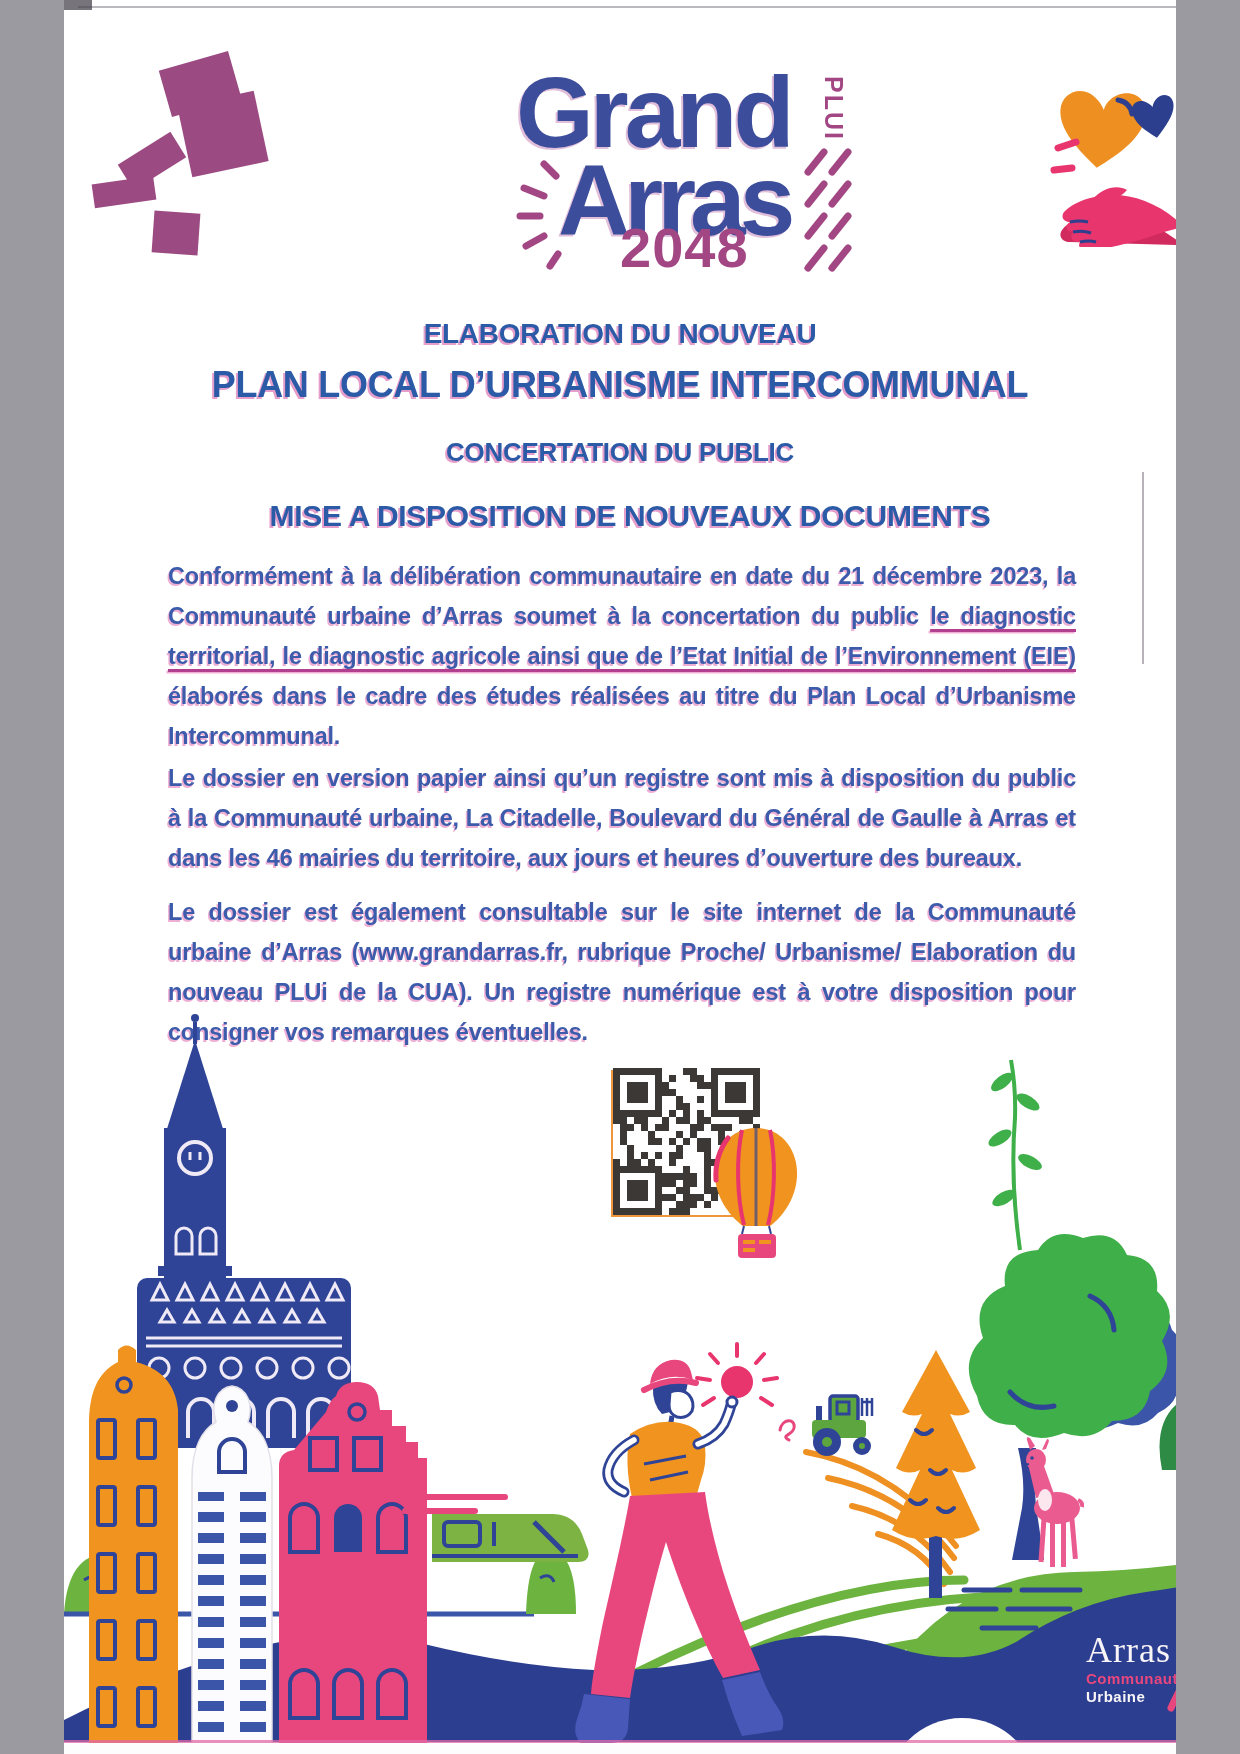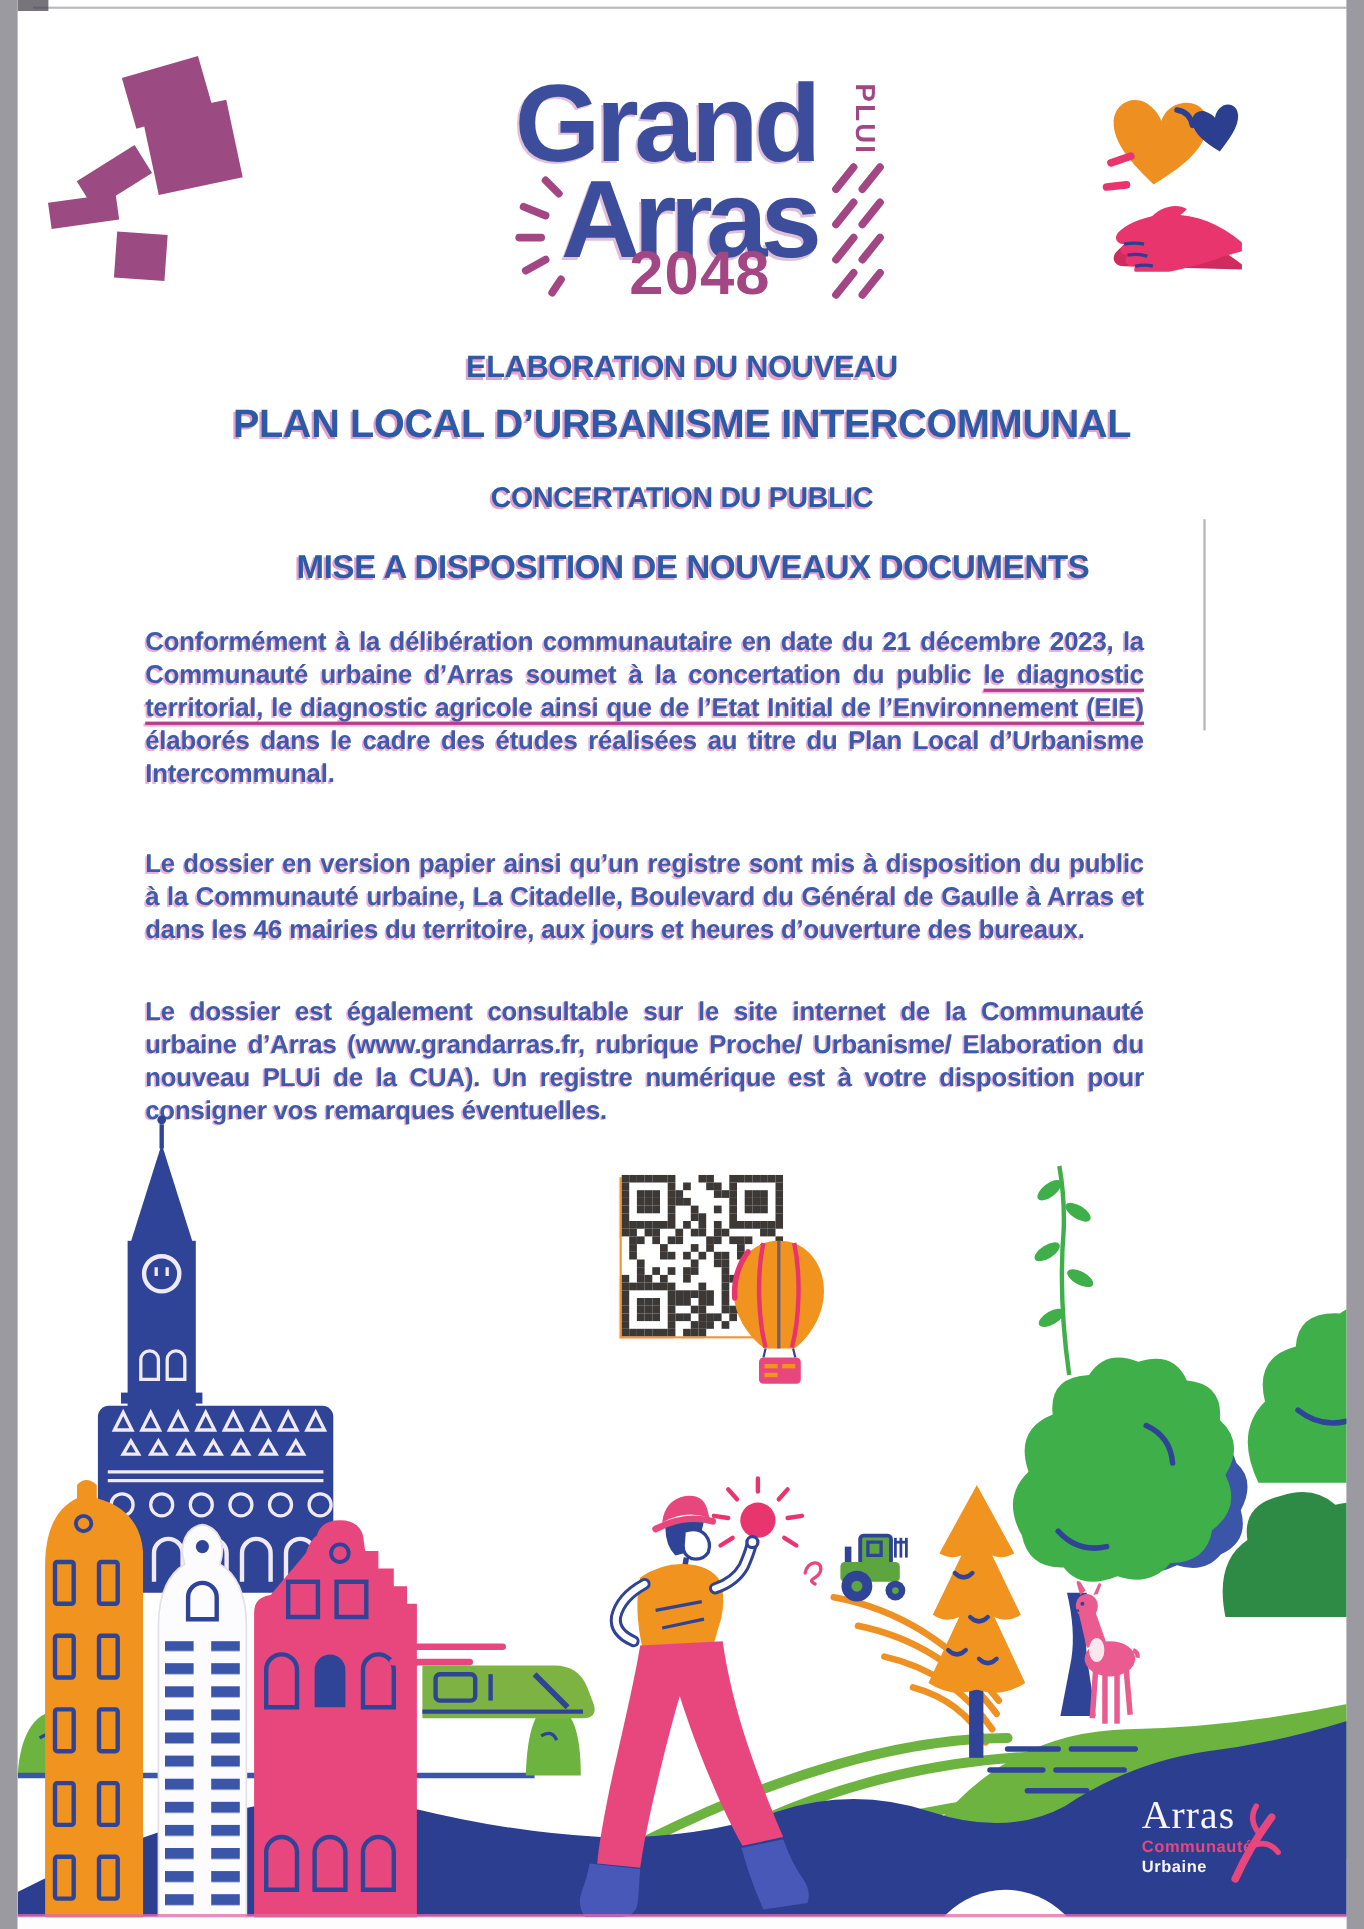--- a/index.html
+++ b/index.html
@@ -1,16 +1,16 @@
 <!DOCTYPE html>
 <html><head>
 <meta charset="utf-8">
 <style>
   html,body{margin:0;padding:0;background:#9a9aa0;}
-  .page{position:relative;width:1208px;height:1754px;margin:0 auto;background:#ffffff;
+  .page{position:relative;width:1112px;height:1754px;margin:0 auto;background:#ffffff;
         overflow:hidden;font-family:"Liberation Sans",sans-serif;}
   
   .scan-top{position:absolute;left:14px;top:6px;width:1212px;height:2px;background:#8f8a93;opacity:.6;}
   .scan-corner{position:absolute;left:0;top:0;width:28px;height:10px;background:#4a4650;opacity:.75;}
   .scan-right-margin{position:absolute;left:1078px;top:472px;width:2px;height:192px;background:#b7b2ba;}
   .scan-right-edge{position:absolute;left:1225px;top:60px;width:2px;height:1560px;background:#d9d5dc;opacity:.8;}
   .scan-bottom-line{position:absolute;left:0;top:1740px;width:1240px;height:3px;background:#e06aa8;opacity:.75;z-index:6;}
   .scan-bottom-white{position:absolute;left:0;top:1743px;width:1240px;height:11px;background:#fdfdfd;z-index:5;}
   
   .rays{position:absolute;left:15px;top:50px;}
@@ -25,22 +25,22 @@
   .lg-slash{position:absolute;left:740px;top:148px;}
   .hearts{position:absolute;left:878px;top:72px;}
   
   .title{position:absolute;left:0;width:100%;text-align:center;font-weight:bold;color:#2b5aa6;
          text-shadow:-2px 2px 0 rgba(205,62,152,.5);letter-spacing:-.3px;line-height:1.15;}
   .t1{top:318px;font-size:28px;}
   .t2{top:364px;font-size:36px;}
   .s1{top:438px;font-size:26px;}
   .s2{top:499px;font-size:30px;padding-left:10px;}
   
-  .para{position:absolute;left:104px;width:908px;margin:12px;text-align:justify;font-weight:bold;
-        color:#3c5cab;font-size:23.5px;line-height:30px;letter-spacing:-.2px;
+  .para{position:absolute;left:104px;width:908px;margin:0;text-align:justify;font-weight:bold;
+        color:#3c5cab;font-size:23.5px;line-height:40px;letter-spacing:-.2px;
         text-shadow:-1.5px 1.5px 0 rgba(216,64,152,.42);}
   .p1{top:556px;} .p2{top:758px;} .p3{top:892px;}
   .ul{text-decoration:underline;text-decoration-thickness:2.5px;text-underline-offset:5px;text-decoration-color:#b2408f;}
   
   .qr{position:absolute;left:549px;top:1068px;width:147px;height:147px;
       filter:drop-shadow(-2px 2px 0 rgba(236,130,25,.85));}
   .illus{position:absolute;left:0;top:1000px;}
   .db{fill:#2f4496;} .dbs{stroke:#2f4496;fill:none;} .pk{fill:#e8477d;} .or{fill:#f0931f;} .gr{fill:#6cb33f;}
   .cu-name{font-family:"Liberation Serif",serif;font-size:36px;fill:#f8f4f8;letter-spacing:1px;}
   .cu-sub{font-family:"Liberation Sans",sans-serif;font-weight:bold;font-size:15px;fill:#e8477d;letter-spacing:.5px;}

